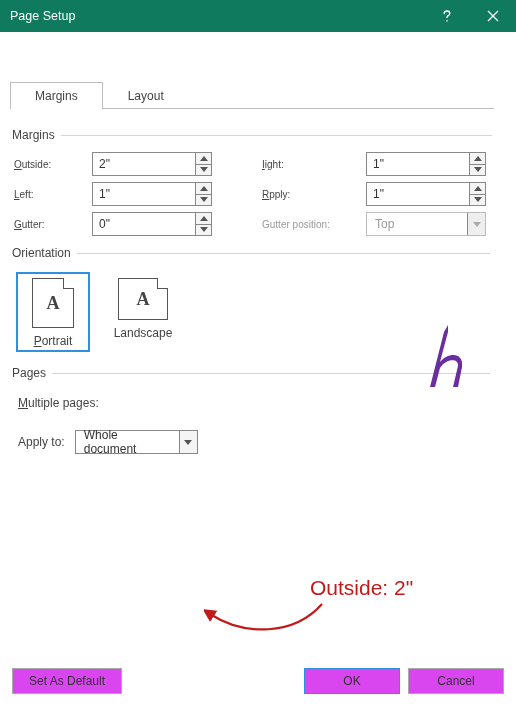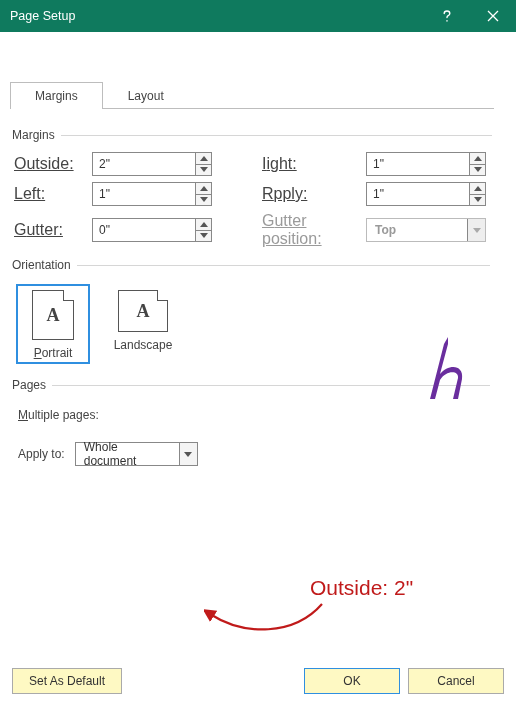--- a/index.html
+++ b/index.html
@@ -32,21 +32,21 @@
 
   .content { padding: 8px 14px 10px 14px; }
 
   fieldset.group {
     border: none; border-top: 1px solid #d6d6d6; margin: 10px 0 4px 0; padding: 10px 0 0 0;
   }
   fieldset.group > legend {
     font-size: 12px; color: #444; padding: 0 6px 0 0; margin-left: -2px;
   }
   .grid-margins { display: grid; grid-template-columns: 74px 126px 36px 100px 126px; row-gap: 6px; column-gap: 4px; align-items: center; }
-  .grid-margins label { font-size: 16px; color: #444; text-decoration: underline; }
+  .grid-margins label { font-size: 10px; color: #444; }
   .ul-letter { text-decoration: underline; }
   .grid-margins .disabled { color: #9a9a9a; }
 
   .spinbox {
     display: flex; height: 24px; width: 120px; border: 1px solid #888;
   }
   .spinbox input {
     border: none; outline: none; width: 100%; padding: 2px 6px; font-size: 12px; color: #333;
   }
   .spinbox .spins { width: 18px; display: flex; flex-direction: column; border-left: 1px solid #888; }
@@ -58,21 +58,21 @@
 
   .combo {
     display: flex; height: 24px; border: 1px solid #888; align-items: stretch;
   }
   .combo .combo-val {
     flex: 1; padding: 3px 8px; font-size: 12px; color: #333; display: flex; align-items: center;
   }
   .combo .combo-btn {
     width: 18px; border-left: 1px solid #888; background: #f4f4f4; display: flex; align-items: center; justify-content: center;
   }
-  .combo.disabled { border-color: #bbb; font-weight: bold; }
+  .combo.disabled { border-color: #bbb; }
   .combo.disabled .combo-val { color: #9a9a9a; }
   .combo.disabled .combo-btn { background: #eee; }
 
   .orient-wrap { display: flex; gap: 20px; padding: 4px 4px 6px 4px; }
   .orient {
     width: 70px; display: flex; flex-direction: column; align-items: center; gap: 6px; padding: 4px 2px 2px 2px;
   }
   .orient.selected { outline: 2px solid #2f8fe0; outline-offset: 0; }
   .orient .page-ico {
     width: 42px; height: 50px; border: 1px solid #555; display: flex; align-items: center; justify-content: center; position: relative;
@@ -102,21 +102,21 @@
   .annotation { position: absolute; left: 310px; top: 466px; color: #c01a1a; font-size: 21px; }
   .arrow { position: absolute; left: 204px; top: 486px; pointer-events: none; }
 
   .logo-h { position: absolute; right: 30px; bottom: 76px; }
 
   .applyto { display: flex; align-items: center; gap: 10px; padding: 4px 4px 4px 4px; margin-top: 10px; }
 
   .btnbar { display: flex; gap: 8px; padding: 0 6px 0 6px; position: absolute; bottom: 10px; left: 6px; right: 6px; }
   .btnbar .spacer { flex: 1; }
   .btn {
-    min-width: 96px; height: 26px; border: 1px solid #aaa; background: #fef9c3;
+    min-width: 96px; height: 26px; border: 1px solid #aaa; background: #d946ef;
     font-size: 12px; color: #333; display: flex; align-items: center; justify-content: center;
     padding: 0 16px;
   }
   .btn.primary { border: 1.5px solid #2f8fe0; }
 </style>
 </head>
 <body>
 
 <div class="titlebar">
   <span class="title">Page Setup</span>

